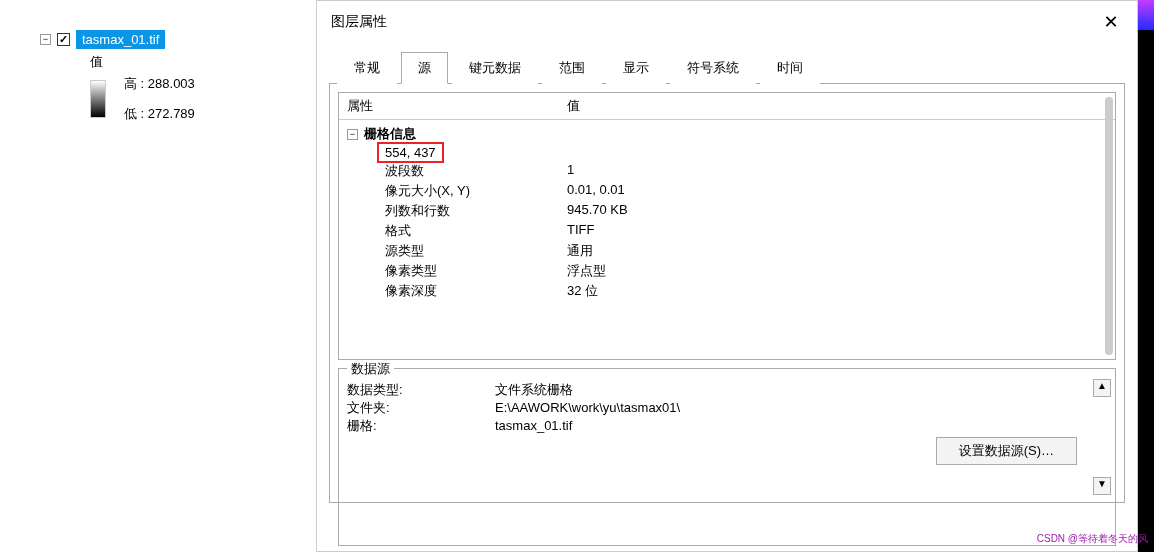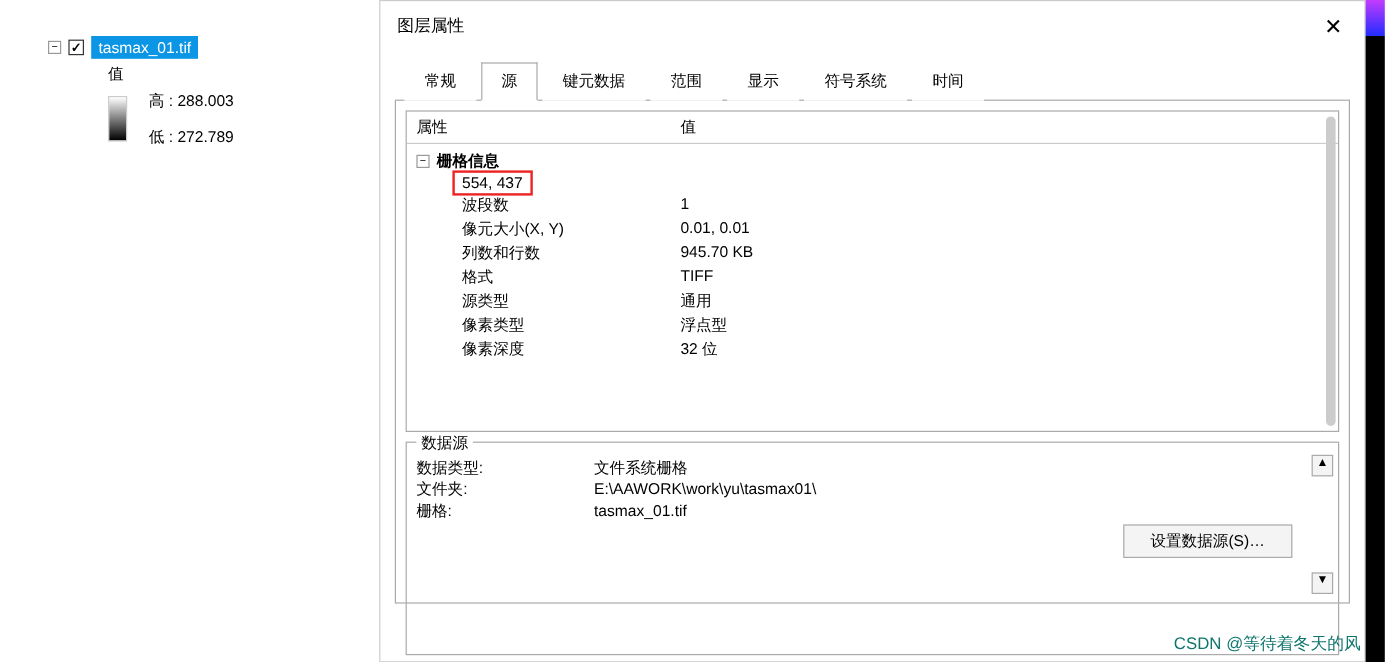--- a/index.html
+++ b/index.html
@@ -182,23 +182,23 @@
       cursor: pointer;
     }
     .side-accent {
       position: absolute;
       right: 0; top: 0;
       width: 16px; height: 552px;
       background: linear-gradient(to bottom, #c33cff 0, #222cff 30px, #000 30px, #000 100%);
     }
     .watermark {
       position: absolute;
-      right: 20px; bottom: 6px;
-      color: #0f766e;
-      font-size: 14px;
+      right: 6px; bottom: 6px;
+      color: #a21caf;
+      font-size: 10px;
     }
   </style>
 </head>
 <body>
 
 <div class="left-panel">
   <div class="tree-item">
     <span class="expand-box">−</span>
     <span class="checkbox"></span>
     <span class="layer-name">tasmax_01.tif</span>

